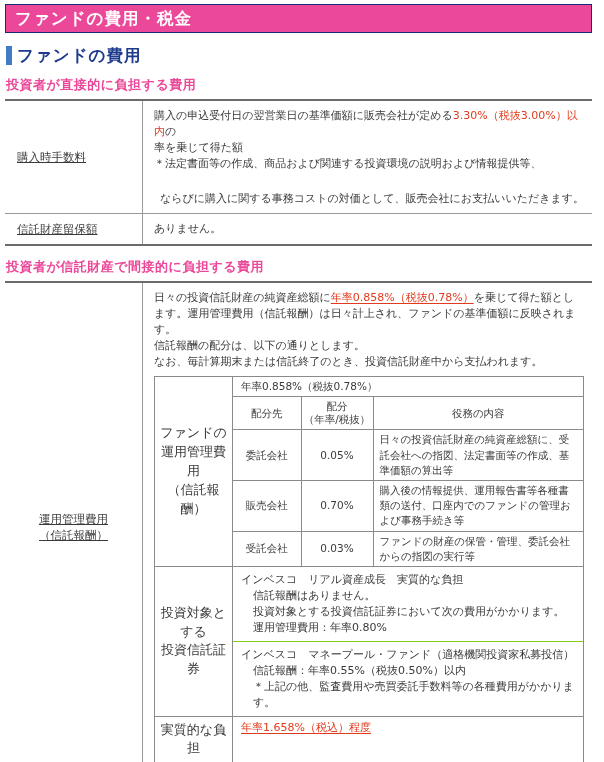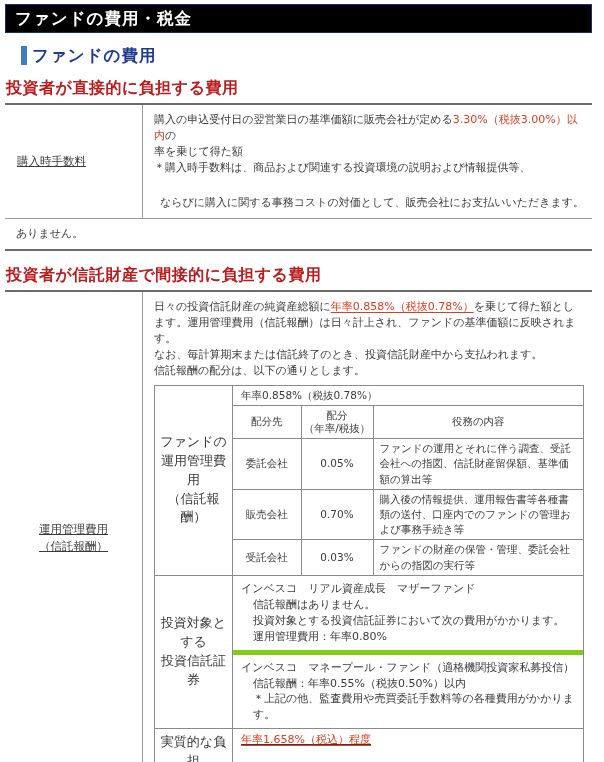--- a/index.html
+++ b/index.html
@@ -7,32 +7,32 @@
   body {
     width:604px; height:762px; overflow:hidden;
     font-family:"DejaVu Sans","Liberation Sans",sans-serif;
     color:#3a3a3a; font-size:11px; line-height:1.45;
     -webkit-font-smoothing:antialiased;
   }
   .page { padding:4px 12px 0 5px; }
 
   
   .banner {
-    background:#000000; border:1px solid #162f73;
+    background:#ec4899; border:1px solid #162f73;
     color:#ffffff; font-weight:bold; font-size:16.5px;
     height:29px; line-height:27px; padding-left:9px;
     letter-spacing:1px;
   }
 
   
-  .section-title { display:flex; align-items:center; margin:11px 0 6px 16px;text-align:center; }
+  .section-title { display:flex; align-items:center; margin:11px 0 6px 1px;text-align:center; }
   .section-title .bar { width:6px; height:19px; background:#3f7cc4; margin-right:5px; }
   .section-title .txt { color:#1e3a8c; font-weight:bold; font-size:16.5px; letter-spacing:1px; }
 
-  .subhead { color:#b91c1c; font-weight:bold; font-size:16px; margin:8px 0 4px 1px; letter-spacing:0.5px; }
+  .subhead { color:#ec4899; font-weight:bold; font-size:13px; margin:8px 0 4px 1px; letter-spacing:0.5px; }
 
   
   .otable { width:587px; border-top:2px solid #6b6b6b; border-bottom:2px solid #6b6b6b; }
   .orow { display:flex; border-top:1px solid #9a9a9a; }
   .orow:first-child { border-top:none; }
   .orow.thicksep { border-top:2px solid #8a8a8a; }
   .olabel {
     width:138px; flex:none; border-right:1px solid #9a9a9a;
     display:flex; align-items:center; padding:6px 6px 6px 12px;
     font-size:11.5px; white-space:pre-line;text-decoration:underline;
@@ -61,24 +61,24 @@
   table.fee td { border-left:1px solid #8a8a8a; border-top:1px solid #8a8a8a; padding:2px 6px; }
   table.fee td:first-child { border-left:none; }
   table.fee tr:first-child td { border-top:none; }
   table.fee .cap { padding:2px 8px; }
   table.fee .hc { text-align:center; white-space:pre-line; line-height:1.25; padding:3px 2px; }
   table.fee .c { text-align:center; }
   table.fee .w1 { width:68px; }
   table.fee .w2 { width:72px; }
 
   .block { padding:5px 8px 5px 8px; }
-  .block + .block { border-top:5px solid #84cc16; }
+  .block + .block { border-top:1px solid #84cc16; }
   .block .bl-line { padding-left:12px; }
 
-  .effective { padding:3px 8px 4px 8px;text-decoration:underline; }
+  .effective { padding:3px 8px 4px 8px; }
 </style>
 </head>
 <body>
 
 <div class="page">
 
   <div class="banner">
     <span>ファンドの費用・税金</span>
   </div>
 
@@ -88,39 +88,40 @@
   </div>
 
   <div class="subhead">投資者が直接的に負担する費用</div>
 
   <div class="otable">
     <div class="orow">
       <div class="olabel">購入時手数料</div>
       <div class="ocontent">
         <div><span>購入の申込受付日の翌営業日の基準価額に販売会社が定める</span><span class="red">3.30%（税抜3.00%）以内</span><span>の</span></div>
         <div>率を乗じて得た額</div>
-        <div>＊購入時手数料は、商品および関連する投資環境の説明および情報提供等、</div>
+        <div>＊法定書面等の作成、商品および関連する投資環境の説明および情報提供等、</div>
         <div class="indent1">ならびに購入に関する事務コストの対価として、販売会社にお支払いいただきます。</div>
       </div>
     </div>
     <div class="orow">
+      <div class="olabel">信託財産留保額</div>
       <div class="ocontent">ありません。</div>
     </div>
   </div>
 
   <div class="subhead" style="margin-top:12px;font-family:Liberation Serif, serif;">投資者が信託財産で間接的に負担する費用</div>
 
   <div class="otable">
     <div class="orow">
       <div class="olabel center">運用管理費用
 （信託報酬）</div>
       <div class="ocontent">
         <div><span>日々の投資信託財産の純資産総額に</span><span class="red ul">年率0.858%（税抜0.78%）</span><span>を乗じて得た額とします。運用管理費用（信託報酬）は日々計上され、ファンドの基準価額に反映されます。</span></div>
+        <div>信託報酬の配分は、以下の通りとします。</div>
         <div>なお、毎計算期末または信託終了のとき、投資信託財産中から支払われます。</div>
-        <div>信託報酬の配分は、以下の通りとします。</div>
 
         <div class="nested">
 
           <div class="nrow">
             <div class="nlabel">ファンドの
 運用管理費用
 （信託報酬）</div>
             <div class="ncontent">
               <table class="fee">
                 <tbody>
@@ -129,21 +130,21 @@
                 </tr>
                 <tr>
                   <td class="hc w1">配分先</td>
                   <td class="hc w2">配分
 （年率/税抜）</td>
                   <td class="hc">役務の内容</td>
                 </tr>
                 <tr>
                   <td class="c">委託会社</td>
                   <td class="c">0.05%</td>
-                  <td>ファンドの運用とそれに伴う調査、受託会社への指図、信託財産留保額、基準価額の算出等</td>
+                  <td>日々の投資信託財産の純資産総額に、受託会社への指図、法定書面等の作成、基準価額の算出等</td>
                 </tr>
                 <tr>
                   <td class="c">販売会社</td>
                   <td class="c">0.70%</td>
                   <td>購入後の情報提供、運用報告書等各種書類の送付、口座内でのファンドの管理および事務手続き等</td>
                 </tr>
                 <tr>
                   <td class="c">受託会社</td>
                   <td class="c">0.03%</td>
                   <td>ファンドの財産の保管・管理、委託会社からの指図の実行等</td>
@@ -151,21 +152,21 @@
               </tbody>
                 </table>
             </div>
           </div>
 
           <div class="nrow">
             <div class="nlabel">投資対象とする
 投資信託証券</div>
             <div class="ncontent">
               <div class="block">
-                <div>インベスコ　リアル資産成長　マザーファンド</div>
+                <div>インベスコ　リアル資産成長　実質的な負担</div>
                 <div class="bl-line">信託報酬はありません。</div>
                 <div class="bl-line">投資対象とする投資信託証券において次の費用がかかります。</div>
                 <div class="bl-line">運用管理費用：年率0.80%</div>
               </div>
               <div class="block">
                 <div>インベスコ　マネープール・ファンド（適格機関投資家私募投信）</div>
                 <div class="bl-line">信託報酬：年率0.55%（税抜0.50%）以内</div>
                 <div class="bl-line">＊上記の他、監査費用や売買委託手数料等の各種費用がかかります。</div>
               </div>
             </div>

